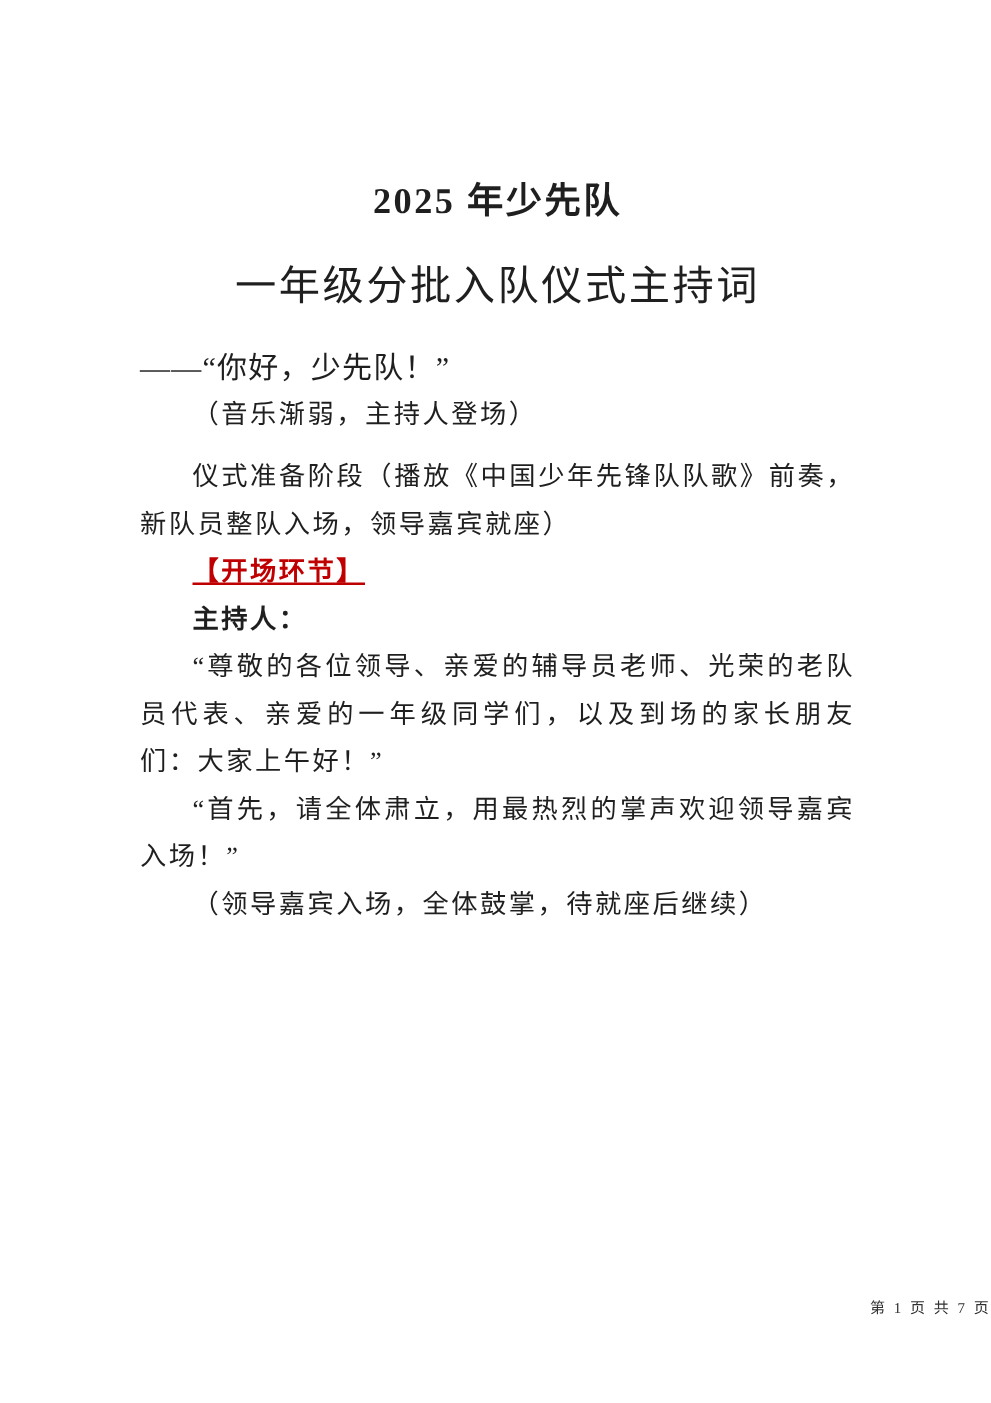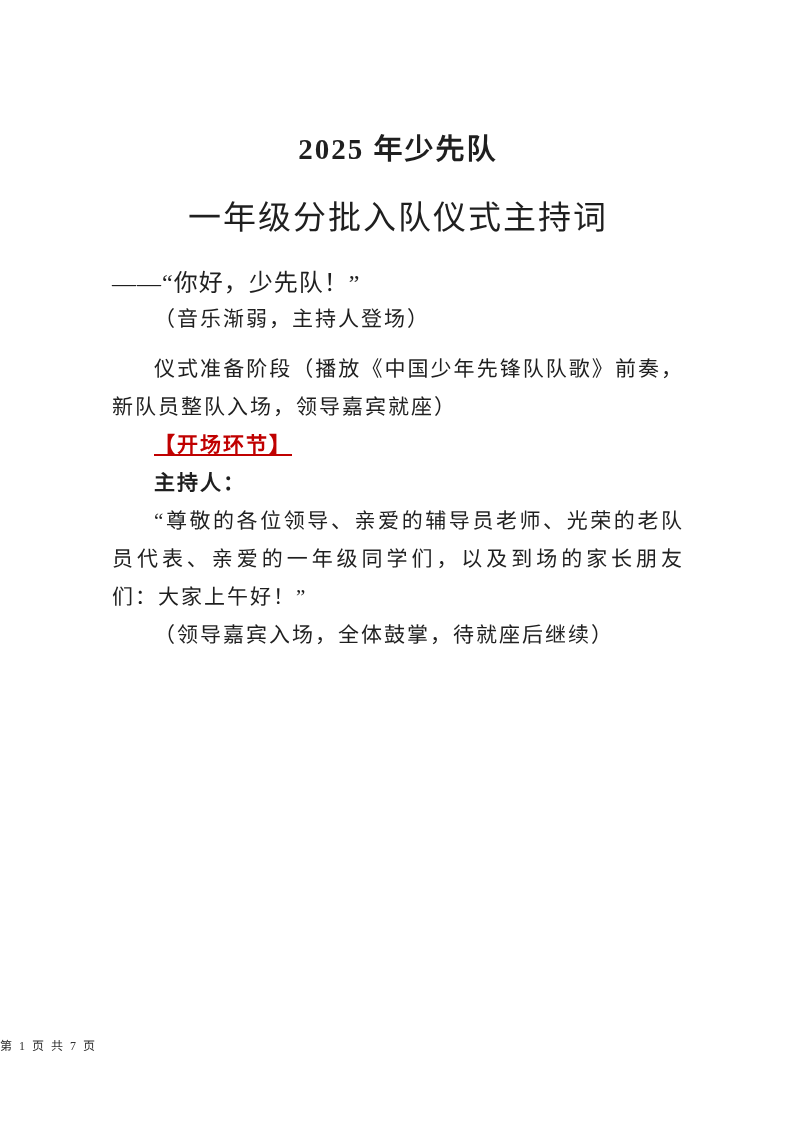--- a/index.html
+++ b/index.html
@@ -16,21 +16,21 @@
     font-family: "Liberation Serif", "DejaVu Serif", serif;
     color: #1f1f1f;
   }
   .content {
     position: absolute;
     left: 112px;
     top: 126px;
     width: 572px;
   }
   .title1 {
-    margin: 4px;
+    margin: 16px;
     text-align: center;
     font-size: 29px;
     font-weight: 700;
     line-height: 38px;
     letter-spacing: 2px;
   }
   .title2 {
     margin: 28px 0 0 0;
     text-align: center;
     font-size: 33px;
@@ -62,21 +62,21 @@
   }
   .red {
     color: #c00000;
     text-decoration: underline;
   }
   .footer {
     position: absolute;
     left: 0;
     right: 0;
     top: 1036px;
-    text-align: left;
+    text-align: right;
     font-size: 12px;
     letter-spacing: 2px;
     color: #303030;
     font-family: "Liberation Serif", "DejaVu Serif", serif;
   }
 </style>
 </head>
 <body>
 
 <div class="page">
@@ -92,20 +92,21 @@
 
     <p class="body first-body">仪式准备阶段（播放《中国少年先锋队队歌》前奏，新队员整队入场，领导嘉宾就座）</p>
 
     <p class="body red bold">【开场环节】</p>
 
     <p class="body bold">主持人：</p>
 
     <p class="body">“尊敬的各位领导、亲爱的辅导员老师、光荣的老队员代表、亲爱的一年级同学们，以及到场的家长朋友们：大家上午好！”</p>
 
 
+    <p class="body">“首先，请全体肃立，用最热烈的掌声欢迎领导嘉宾入场！”</p>
 
     <p class="body">（领导嘉宾入场，全体鼓掌，待就座后继续）</p>
 
 
   </div>
 
   <div class="footer">第 1 页 共 7 页</div>
 </div>
 
 </body></html>

